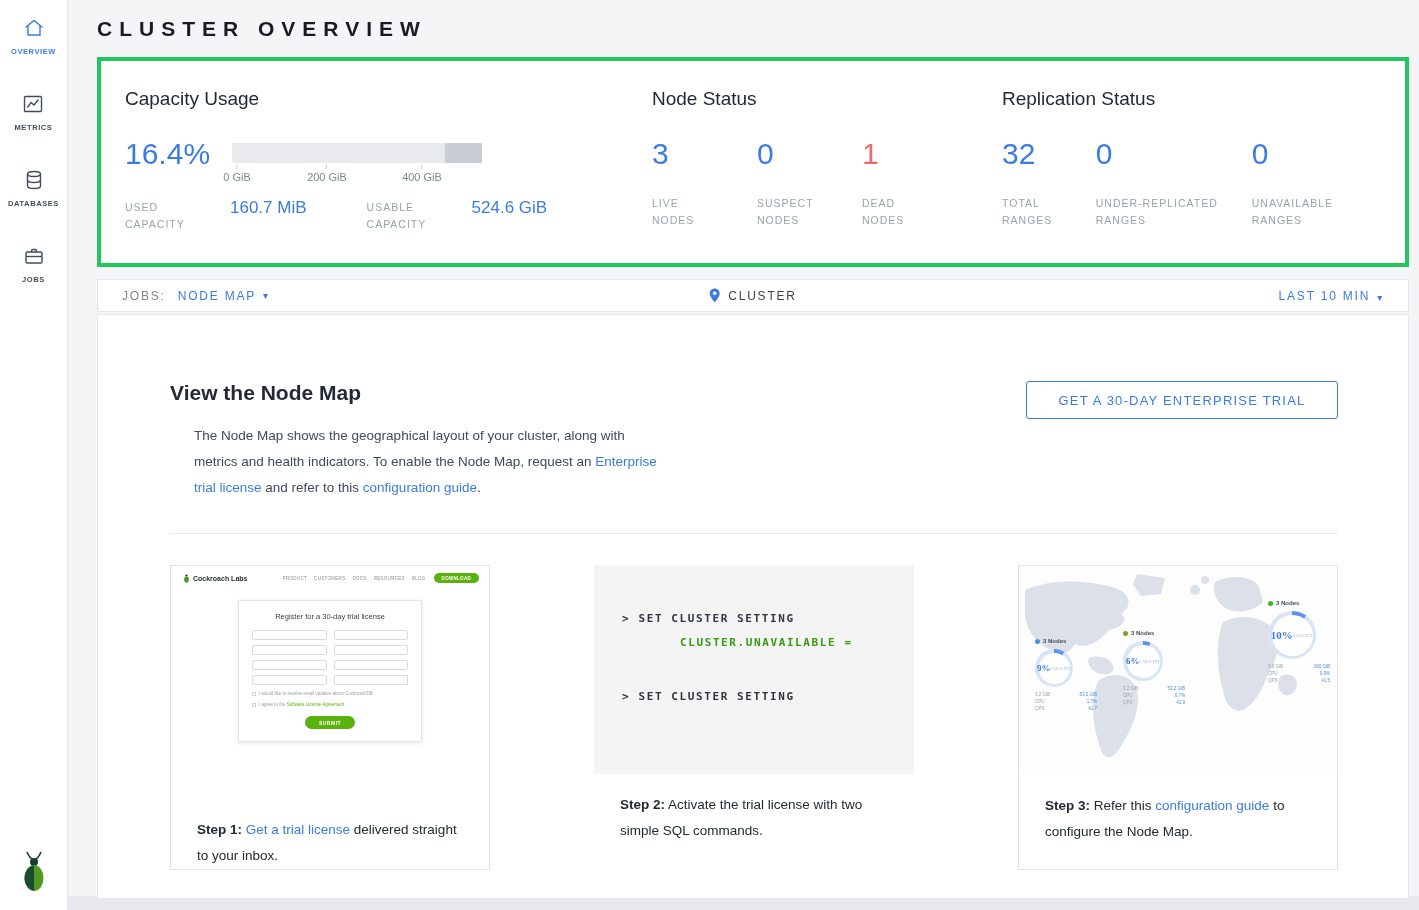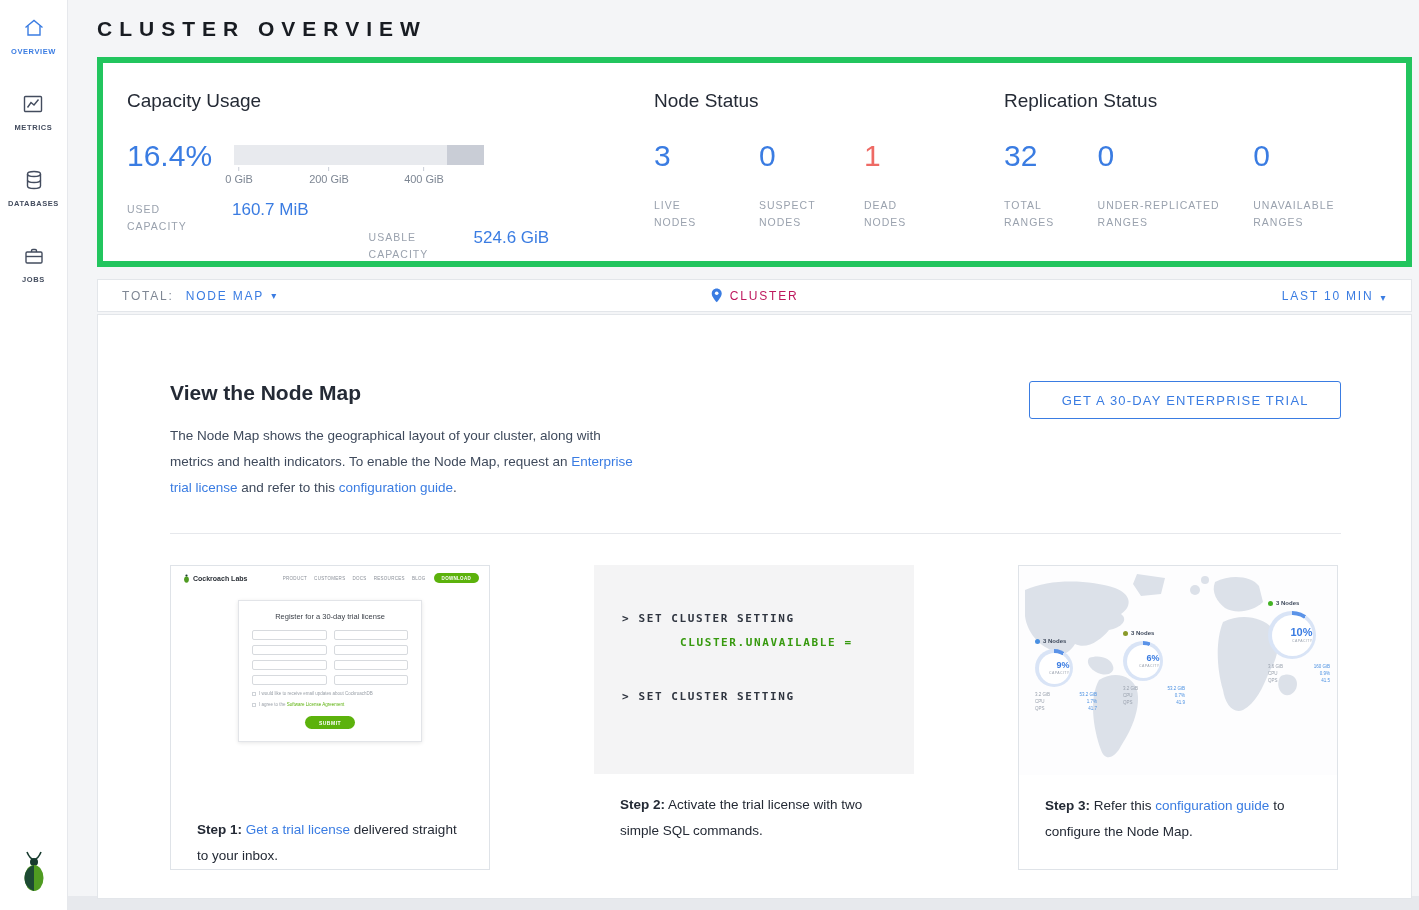--- a/index.html
+++ b/index.html
@@ -31,40 +31,40 @@
   
   .content { flex:1; height:896px; background:#f4f5f7; padding:16px 12px 0 29px; }
   .page-title {
     font-size:21px; font-weight:bold; letter-spacing:7px; color:#181c22;
     line-height:26px;
   }
 
   
   .summary-card {
     margin-top:15px; height:210px; background:#fff;
-    border:6px solid #22c55e; display:flex; padding:26px 24px 0 24px;
+    border:4px solid #22c55e; display:flex; padding:26px 24px 0 24px;
   }
   .section-title { font-size:19px; font-weight:500; color:#242a35; line-height:24px; }
   .sec-capacity { width:527px; flex:0 0 527px; }
   .sec-nodes { width:350px; flex:0 0 350px; }
   .sec-repl { flex:1; }
 
   .cap-row { display:flex; margin-top:28px; align-items:flex-start; }
   .big-num { font-size:30px; line-height:30px; font-weight:400; color:#3a7ce2; width:107px; }
   .gauge-wrap { width:250px; margin-top:4px; }
   .gauge-bar { height:20px; background:#e8eaee; position:relative; }
   .gauge-dark { position:absolute; right:0; top:0; height:100%; width:15%; background:#c9cdd6; }
   .gauge-ticks { position:relative; height:24px; }
   .tick { position:absolute; top:2px; transform:translateX(-50%); text-align:center; }
   .tick .tick-line { width:1px; height:4px; background:#c9cdd6; margin:0 auto 2px auto; }
   .tick .tick-label { font-size:11px; color:#7d8693; white-space:nowrap; }
 
   .cap-pairs { display:flex; margin-top:12px; }
   .cap-pair { display:flex; align-items:flex-start; }
-  .cap-pair + .cap-pair { margin-left:60px;margin-top:28px; }
+  .cap-pair + .cap-pair { margin-left:60px; }
   .cap-label {
     font-size:10.5px; letter-spacing:1px; color:#9aa2ae;
     width:75px; line-height:17px; text-transform:uppercase;
   }
   .cap-value { font-size:17px; color:#3a7ce2; line-height:17px; margin-left:30px; white-space:nowrap; }
 
   .stats { display:flex; margin-top:28px; }
   .stat { }
   .sec-nodes .stat { width:105px; }
   .sec-repl .stat-1 { width:107px; }
@@ -81,33 +81,33 @@
   .view-bar {
     margin-top:12px; height:33px; background:#fff; border:1px solid #e3e6ea;
     display:flex; align-items:center; padding:0 24px; position:relative;
     font-size:12px; letter-spacing:1.8px;
   }
   .vb-label { color:#7f8794; }
   .vb-dd { color:#3a7ce2; margin-left:12px; cursor:pointer; display:flex; align-items:center; }
   .caret { font-size:10px; margin-left:7px; color:#3a7ce2; }
   .vb-center {
     position:absolute; left:50%; top:0; transform:translateX(-50%);
-    height:100%; display:flex; align-items:center; color:#be185d;
+    height:100%; display:flex; align-items:center; color:#404040;
   }
   .vb-center svg { margin-right:8px; }
   .vb-right { margin-left:auto; color:#3a7ce2; cursor:pointer; display:flex; align-items:flex-end; }
 
   
   .panel {
     margin-top:2px; height:585px; background:#fff; border:1px solid #e3e6ea;
     padding:66px 70px 0 72px;
   }
   .panel-head { display:flex; justify-content:space-between; align-items:flex-start; }
   .nm-title { font-size:21px; font-weight:600; color:#242a35; line-height:24px; }
-  .nm-desc { margin-top:18px; font-size:13.5px; line-height:26px; color:#3f4a5c; width:470px; }
+  .nm-desc { margin-top:18px; font-size:13.5px; line-height:26px; color:#3f4a5c; width:470px;margin-left:24px; }
   a.link { color:#3a7ce2; text-decoration:none; cursor:pointer; }
   .trial-btn {
     width:312px; height:38px; background:#fff; border:1px solid #3a7ce2; border-radius:3px;
     color:#3a7ce2; font-size:13px; letter-spacing:1.2px; font-weight:500; cursor:pointer;
     font-family:"Liberation Sans", sans-serif;
   }
   .panel-divider { border:none; border-top:1px solid #e6e8ec; margin-top:32px; }
 
   .steps { display:flex; margin-top:31px; }
   .step-card {
@@ -159,21 +159,21 @@
   .map-media svg.worldmap { position:absolute; inset:0; }
   .map-marker { position:absolute; }
   .mk-head { display:flex; align-items:center; gap:3px; }
   .mk-dot { width:5px; height:5px; border-radius:50%; display:inline-block; }
   .mk-nodes { font-size:6px; font-weight:bold; color:#3f4a5c; }
   .mk-donut {
     border-radius:50%; display:flex; align-items:center; justify-content:center; margin-top:5px;
   }
   .mk-donut-inner {
     width:calc(100% - 7px); height:calc(100% - 7px); background:#fff; border-radius:50%;
-    display:flex; flex-direction:column; align-items:flex-end; justify-content:center;
+    display:flex; flex-direction:row; align-items:center; justify-content:center;font-family:Liberation Serif, serif;
   }
   .mk-pct { font-size:9px; font-weight:bold; color:#3a7ce2; line-height:9px; }
   .mk-cap { font-size:3.5px; letter-spacing:0.4px; color:#9aa2ae; margin-top:1px; }
   .mk-rows { margin-top:4px; width:62px; }
   .mk-row { display:flex; justify-content:space-between; font-size:4.5px; line-height:7px; }
   .mk-row .l { color:#9aa2ae; }
   .mk-row .v { color:#4a90e2; }
 
   .m1 { left:16px; top:72px; }
   .m1 .mk-donut { width:38px; height:38px; }
@@ -309,21 +309,21 @@
           </div>
           <div class="stat stat-3">
             <div class="stat-value">0</div>
             <div class="stat-label">UNAVAILABLE RANGES</div>
           </div>
         </div>
       </div>
     </section>
 
     <div class="view-bar">
-      <span class="vb-label">TOTAL:</span>
+      <span class="vb-label">JOBS:</span>
       <span class="vb-dd">
         <span>NODE MAP</span>
         <span class="caret">▾</span>
       </span>
       <span class="vb-center">
         <svg width="11" height="15" viewBox="0 0 11 15">
           <path d="M5.5 0.5 C8.3 0.5 10.5 2.7 10.5 5.4 C10.5 9 5.5 14.2 5.5 14.2 C5.5 14.2 0.5 9 0.5 5.4 C0.5 2.7 2.7 0.5 5.5 0.5 Z" fill="#3a7ce2"></path>
           <circle cx="5.5" cy="5.3" r="1.8" fill="#ffffff"></circle>
         </svg>
         <span>CLUSTER</span>

